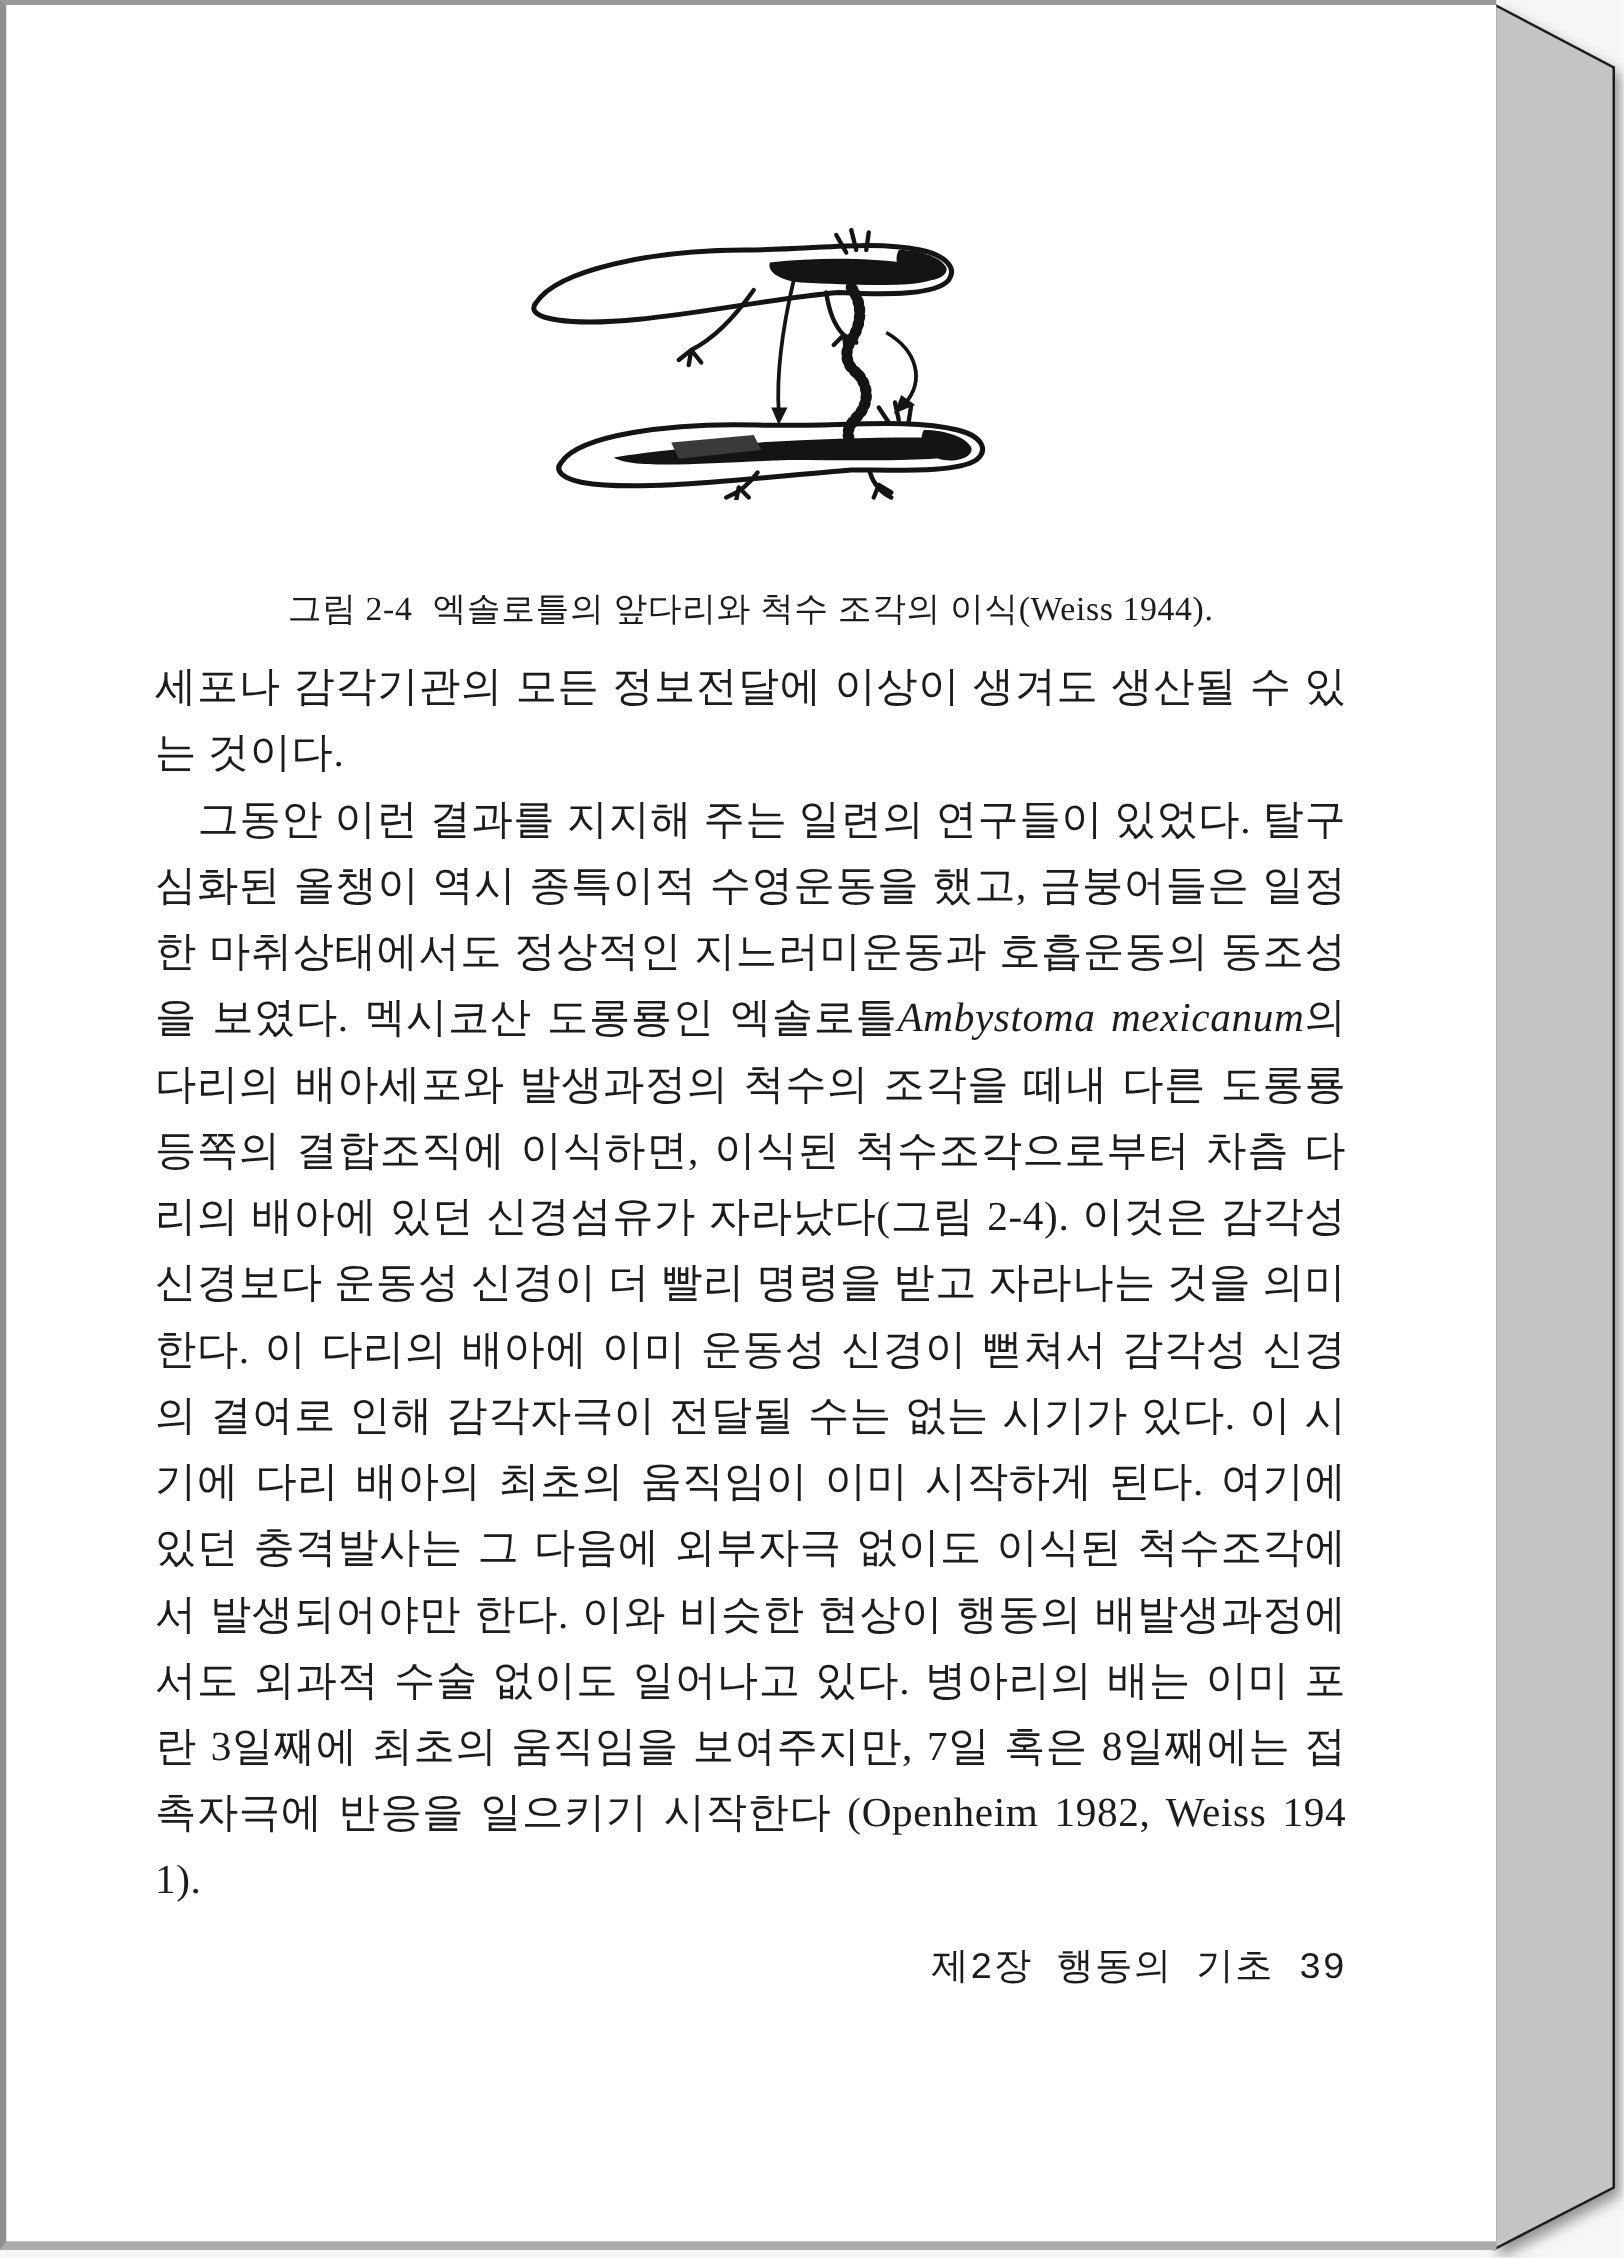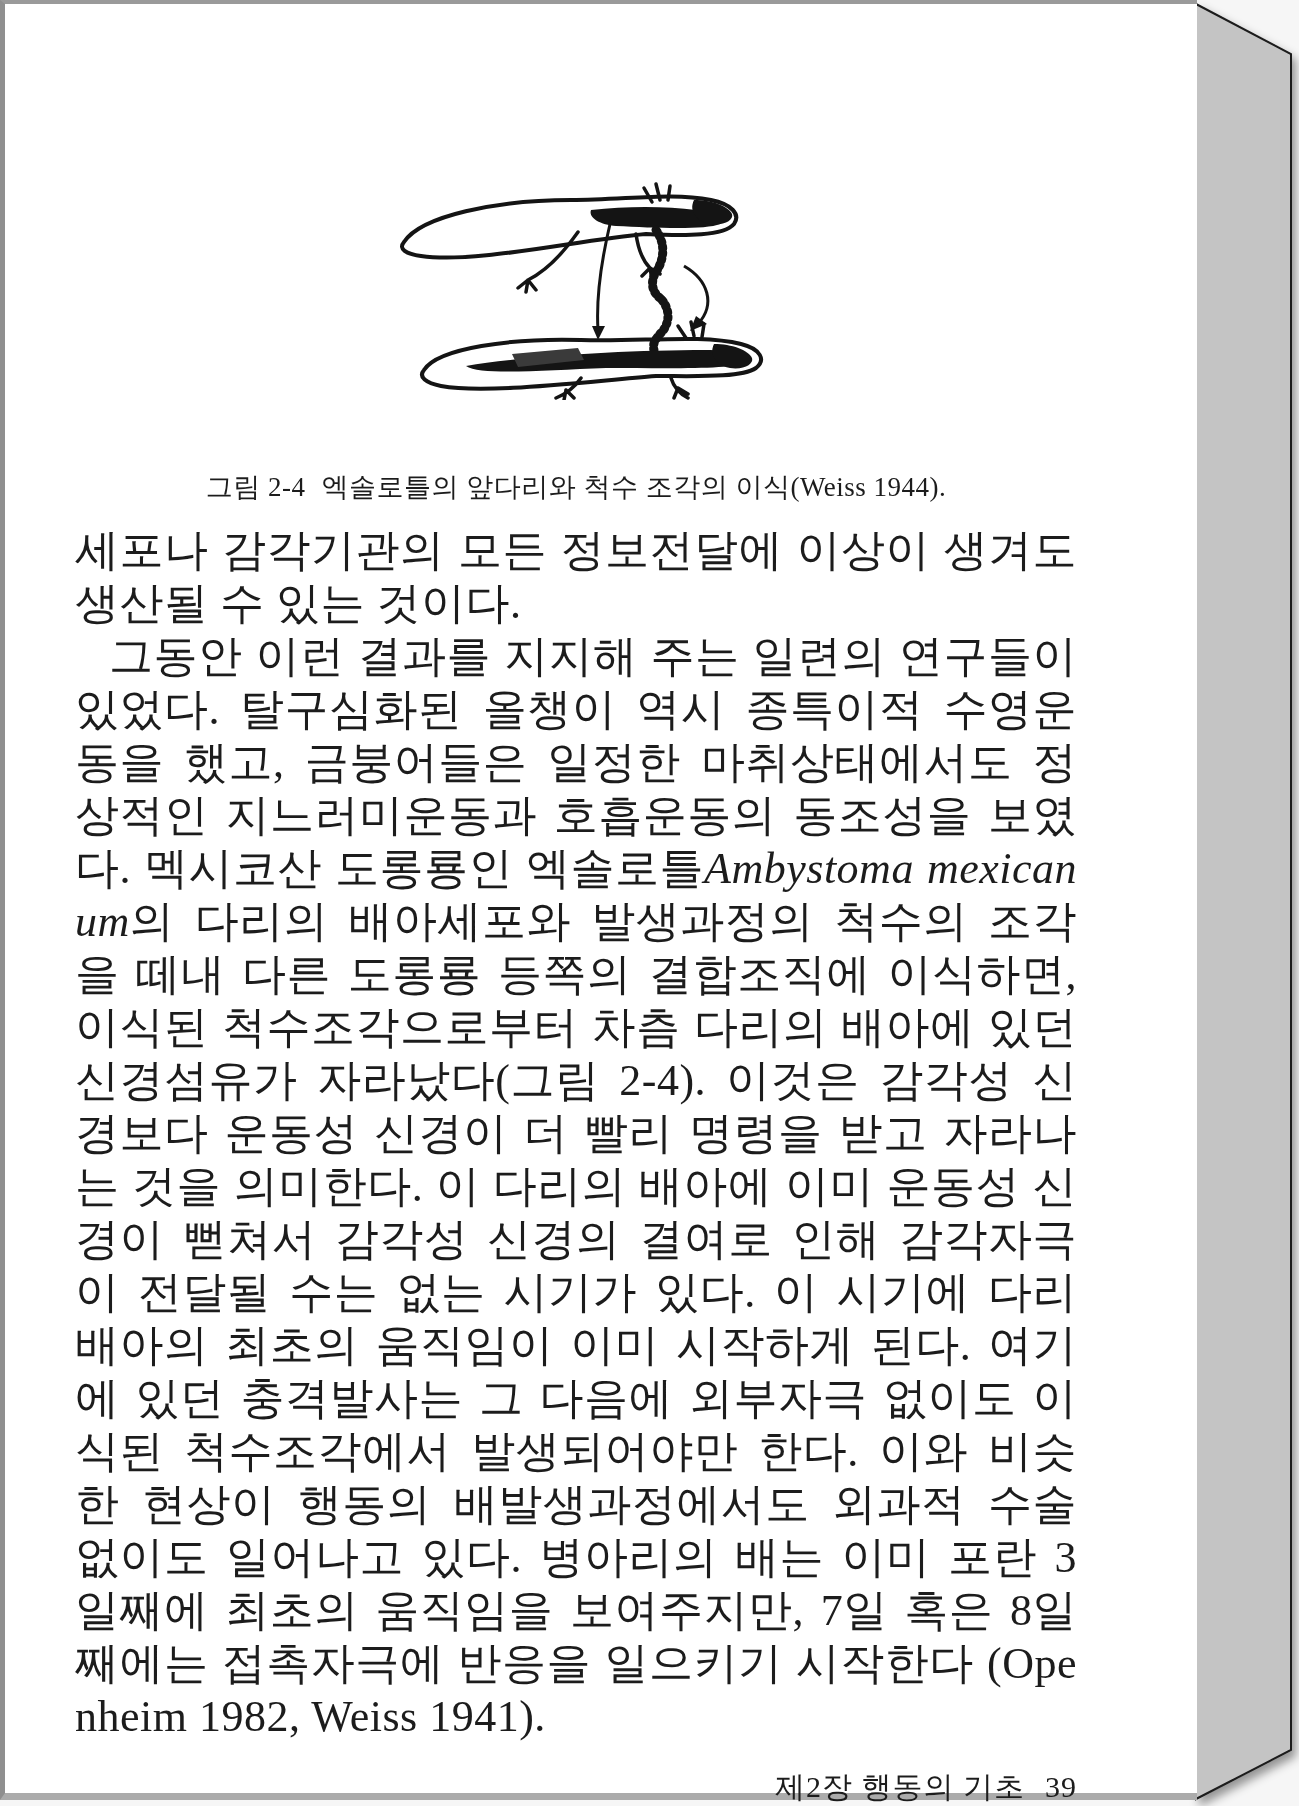--- a/index.html
+++ b/index.html
@@ -24,55 +24,56 @@
   .page {
     position: absolute;
     left: 0; top: 0;
     width: 1197px;
     height: 1800px;
     box-sizing: border-box;
     background: #ffffff;
     border-top: 4px solid #9a9a9a;
     border-left: 5px solid #8f8f8f;
     border-bottom: 7px solid #ababab;
-    padding: 0 120px 0 70px;
+    padding: 0 120px 0 119px;
     color: #1c1c1c;
   }
   .figure-wrap {
     margin: 144px auto 0 auto;
     width: 500px;
     height: 252px;
   }
   .caption {
     margin-top: 70px;
     text-align: center;
     font-size: 27px;
     line-height: 34px;
     letter-spacing: 0.5px;
     white-space: nowrap;
   }
   .caption-label { margin-right: 16px; }
   .bodytext {
     margin-top: 20px;
-    font-size: 44px;
+    font-size: 33px;
     line-height: 53px;
     text-align: justify;
     word-break: break-all;
     letter-spacing: 0.5px;
     font-family: Liberation Serif, serif;
   }
   .bodytext p { margin: 0; }
   .bodytext p.indent { text-indent: 34px; }
   .bodytext i { font-style: italic; }
   .page-footer {
     margin-top: 24px;
     text-align: right;
     font-size: 30px;
     line-height: 40px;
     letter-spacing: 1px;
+    font-family: Liberation Mono, monospace;
   }
   .footer-num { margin-left: 20px; }
 </style>
 </head>
 <body>
 
 <div class="book">
 
   <svg class="edge-svg" viewBox="0 0 1299 1806" xmlns="http://www.w3.org/2000/svg">
     <defs>

